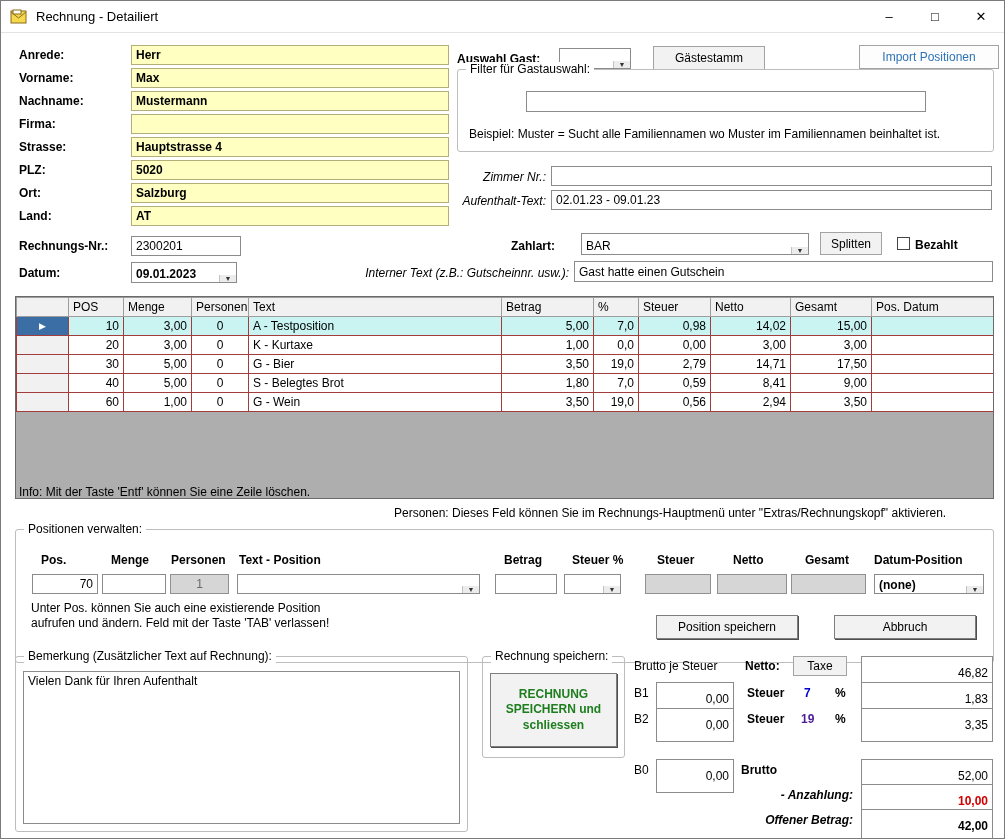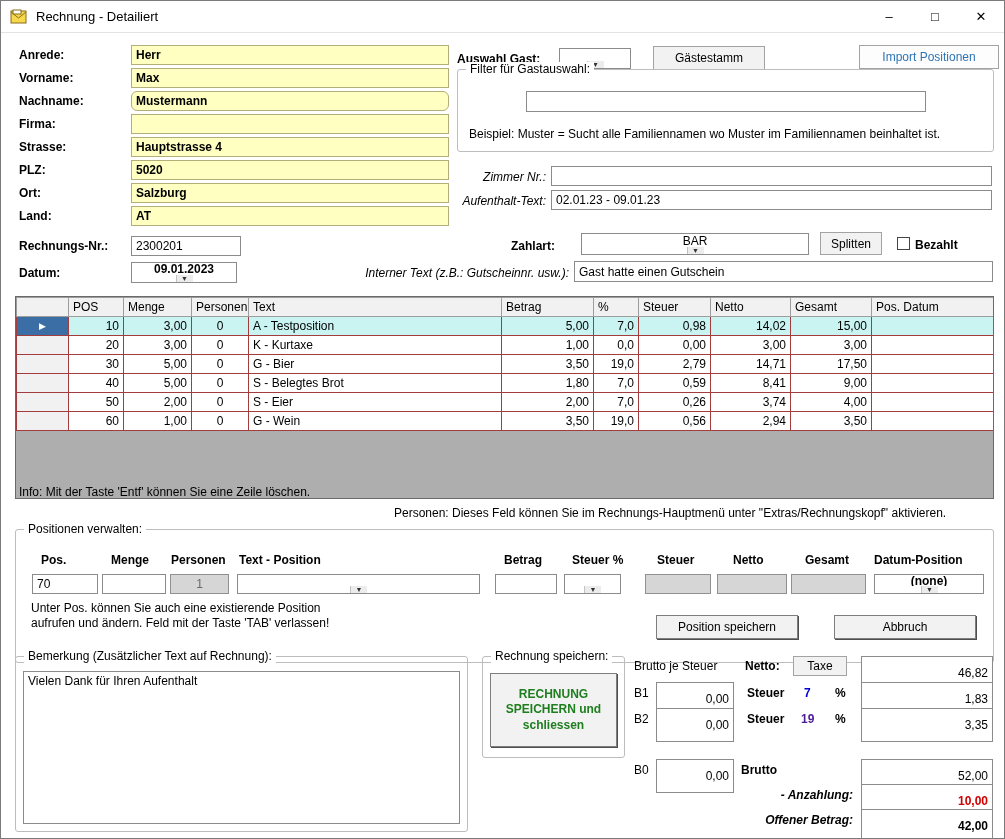--- a/index.html
+++ b/index.html
@@ -19,21 +19,21 @@
   .title-icon { margin-left:9px; width:18px; height:16px; display:flex; }
   .title-text { margin-left:8px; font-size:13px; }
   .win-btns { margin-left:auto; display:flex; height:100%; }
   .win-btn { width:46px; display:flex; align-items:center; justify-content:center; font-size:13px; cursor:default; }
   
   input.tb, .tbx { border:1px solid #8b8b8b; background:#fff; font:12px "Liberation Sans",sans-serif; padding:0 4px; }
   .yellow { background:#FFFFC1 !important; border:1px solid #b3ae7a !important; font-weight:bold !important; }
   .sunken { border:1px solid #8b8b8b; background:#fff; display:flex; align-items:center; padding:16px 4px; }
   .sunken.rgt { justify-content:flex-end; }
   .disabledbox { background:#d6d6d6; border:1px solid #909090; color:#6a6a6a; display:flex; align-items:center; justify-content:center; }
-  .combo { border:1px solid #8b8b8b; background:#fff; display:flex; align-items:center;flex-direction:column; }
+  .combo { border:1px solid #8b8b8b; background:#fff; display:flex; align-items:flex-end; }
   .combo .val { flex:1; padding:1px 4px; overflow:hidden; white-space:nowrap; display:flex; align-items:center; }
   .combo .arr { width:17px; background:#ececec; border-left:1px solid #c3c3c3; display:flex; align-items:center; justify-content:center; font-size:7px; color:#333; }
   .btn { background:#f2f2f2; border:1px solid #a3a3a3; display:flex; align-items:center; justify-content:center;
          font:12px "Liberation Sans",sans-serif; cursor:default; }
   .btn3d { background:#f2f2f2; border:1px solid #7e7e7e; box-shadow:1px 1px 0 #4e4e4e; display:flex;
            align-items:center; justify-content:center; font:12px "Liberation Sans",sans-serif; cursor:default; }
   .chk { width:13px; height:13px; background:#fff; border:1px solid #444; }
   
   .group { position:absolute; border:1px solid #bdbdbd; border-radius:3px; }
   .group > .legend { position:absolute; top:-8px; left:8px; background:#fff; padding:0 4px; white-space:nowrap; }
@@ -72,21 +72,21 @@
       <span class="win-btn">□</span>
       <span class="win-btn">✕</span>
     </div>
   </div>
 
   <span class="abs b" style="left:18px;top:47px">Anrede:</span>
   <input class="abs tb yellow" style="left: 130px; top: 44px; width: 318px; height: 20px;" value="Herr">
   <span class="abs b" style="left:18px;top:70px">Vorname:</span>
   <input class="abs tb yellow" style="left: 130px; top: 67px; width: 318px; height: 20px;" value="Max">
   <span class="abs b" style="left:18px;top:93px">Nachname:</span>
-  <input class="abs tb yellow" style="left: 130px; top: 90px; width: 318px; height: 20px; border-radius: 6px;" value="Mustermann">
+  <input class="abs tb yellow" style="left: 130px; top: 90px; width: 318px; height: 20px;" value="Mustermann">
   <span class="abs b" style="left:18px;top:116px">Firma:</span>
   <input class="abs tb yellow" style="left: 130px; top: 113px; width: 318px; height: 20px;" value="">
   <span class="abs b" style="left:18px;top:139px">Strasse:</span>
   <input class="abs tb yellow" style="left: 130px; top: 136px; width: 318px; height: 20px;" value="Hauptstrasse 4">
   <span class="abs b" style="left:18px;top:162px">PLZ:</span>
   <input class="abs tb yellow" style="left: 130px; top: 159px; width: 318px; height: 20px;" value="5020">
   <span class="abs b" style="left:18px;top:185px">Ort:</span>
   <input class="abs tb yellow" style="left: 130px; top: 182px; width: 318px; height: 20px;" value="Salzburg">
   <span class="abs b" style="left:18px;top:208px">Land:</span>
   <input class="abs tb yellow" style="left: 130px; top: 205px; width: 318px; height: 20px;" value="AT">
@@ -208,33 +208,20 @@
           <td>S - Belegtes Brot</td>
           <td class="num">1,80</td>
           <td class="num">7,0</td>
           <td class="num">0,59</td>
           <td class="num">8,41</td>
           <td class="num">9,00</td>
           <td></td>
         </tr>
         <tr>
           <td class="rowsel"></td>
-          <td class="num">50</td>
-          <td class="num">2,00</td>
-          <td class="ctr">0</td>
-          <td>S - Eier</td>
-          <td class="num">2,00</td>
-          <td class="num">7,0</td>
-          <td class="num">0,26</td>
-          <td class="num">3,74</td>
-          <td class="num">4,00</td>
-          <td></td>
-        </tr>
-        <tr>
-          <td class="rowsel"></td>
           <td class="num">60</td>
           <td class="num">1,00</td>
           <td class="ctr">0</td>
           <td>G - Wein</td>
           <td class="num">3,50</td>
           <td class="num">19,0</td>
           <td class="num">0,56</td>
           <td class="num">2,94</td>
           <td class="num">3,50</td>
           <td></td>
@@ -253,21 +240,21 @@
   <span class="abs b" style="left:110px;top:552px">Menge</span>
   <span class="abs b" style="left:170px;top:552px">Personen</span>
   <span class="abs b" style="left:238px;top:552px">Text - Position</span>
   <span class="abs b" style="left:503px;top:552px">Betrag</span>
   <span class="abs b" style="left:571px;top:552px">Steuer %</span>
   <span class="abs b" style="left:656px;top:552px">Steuer</span>
   <span class="abs b" style="left:732px;top:552px">Netto</span>
   <span class="abs b" style="left:804px;top:552px">Gesamt</span>
   <span class="abs b" style="left:873px;top:552px">Datum-Position</span>
 
-  <input class="abs tb" style="left: 31px; top: 573px; width: 66px; height: 20px; text-align: left;" value="70">
+  <input class="abs tb" style="left: 31px; top: 573px; width: 66px; height: 20px; text-align: right;" value="70">
   <input class="abs tb" style="left: 101px; top: 573px; width: 64px; height: 20px;" value="">
   <div class="abs disabledbox" style="left:169px;top:573px;width:59px;height:20px">1</div>
   <div class="abs combo" style="left:236px;top:573px;width:243px;height:20px">
     <span class="val"></span>
     <span class="arr">▼</span>
   </div>
   <input class="abs tb" style="left: 494px; top: 573px; width: 62px; height: 20px;" value="">
   <div class="abs combo" style="left:563px;top:573px;width:57px;height:20px">
     <span class="val"></span>
     <span class="arr">▼</span>

